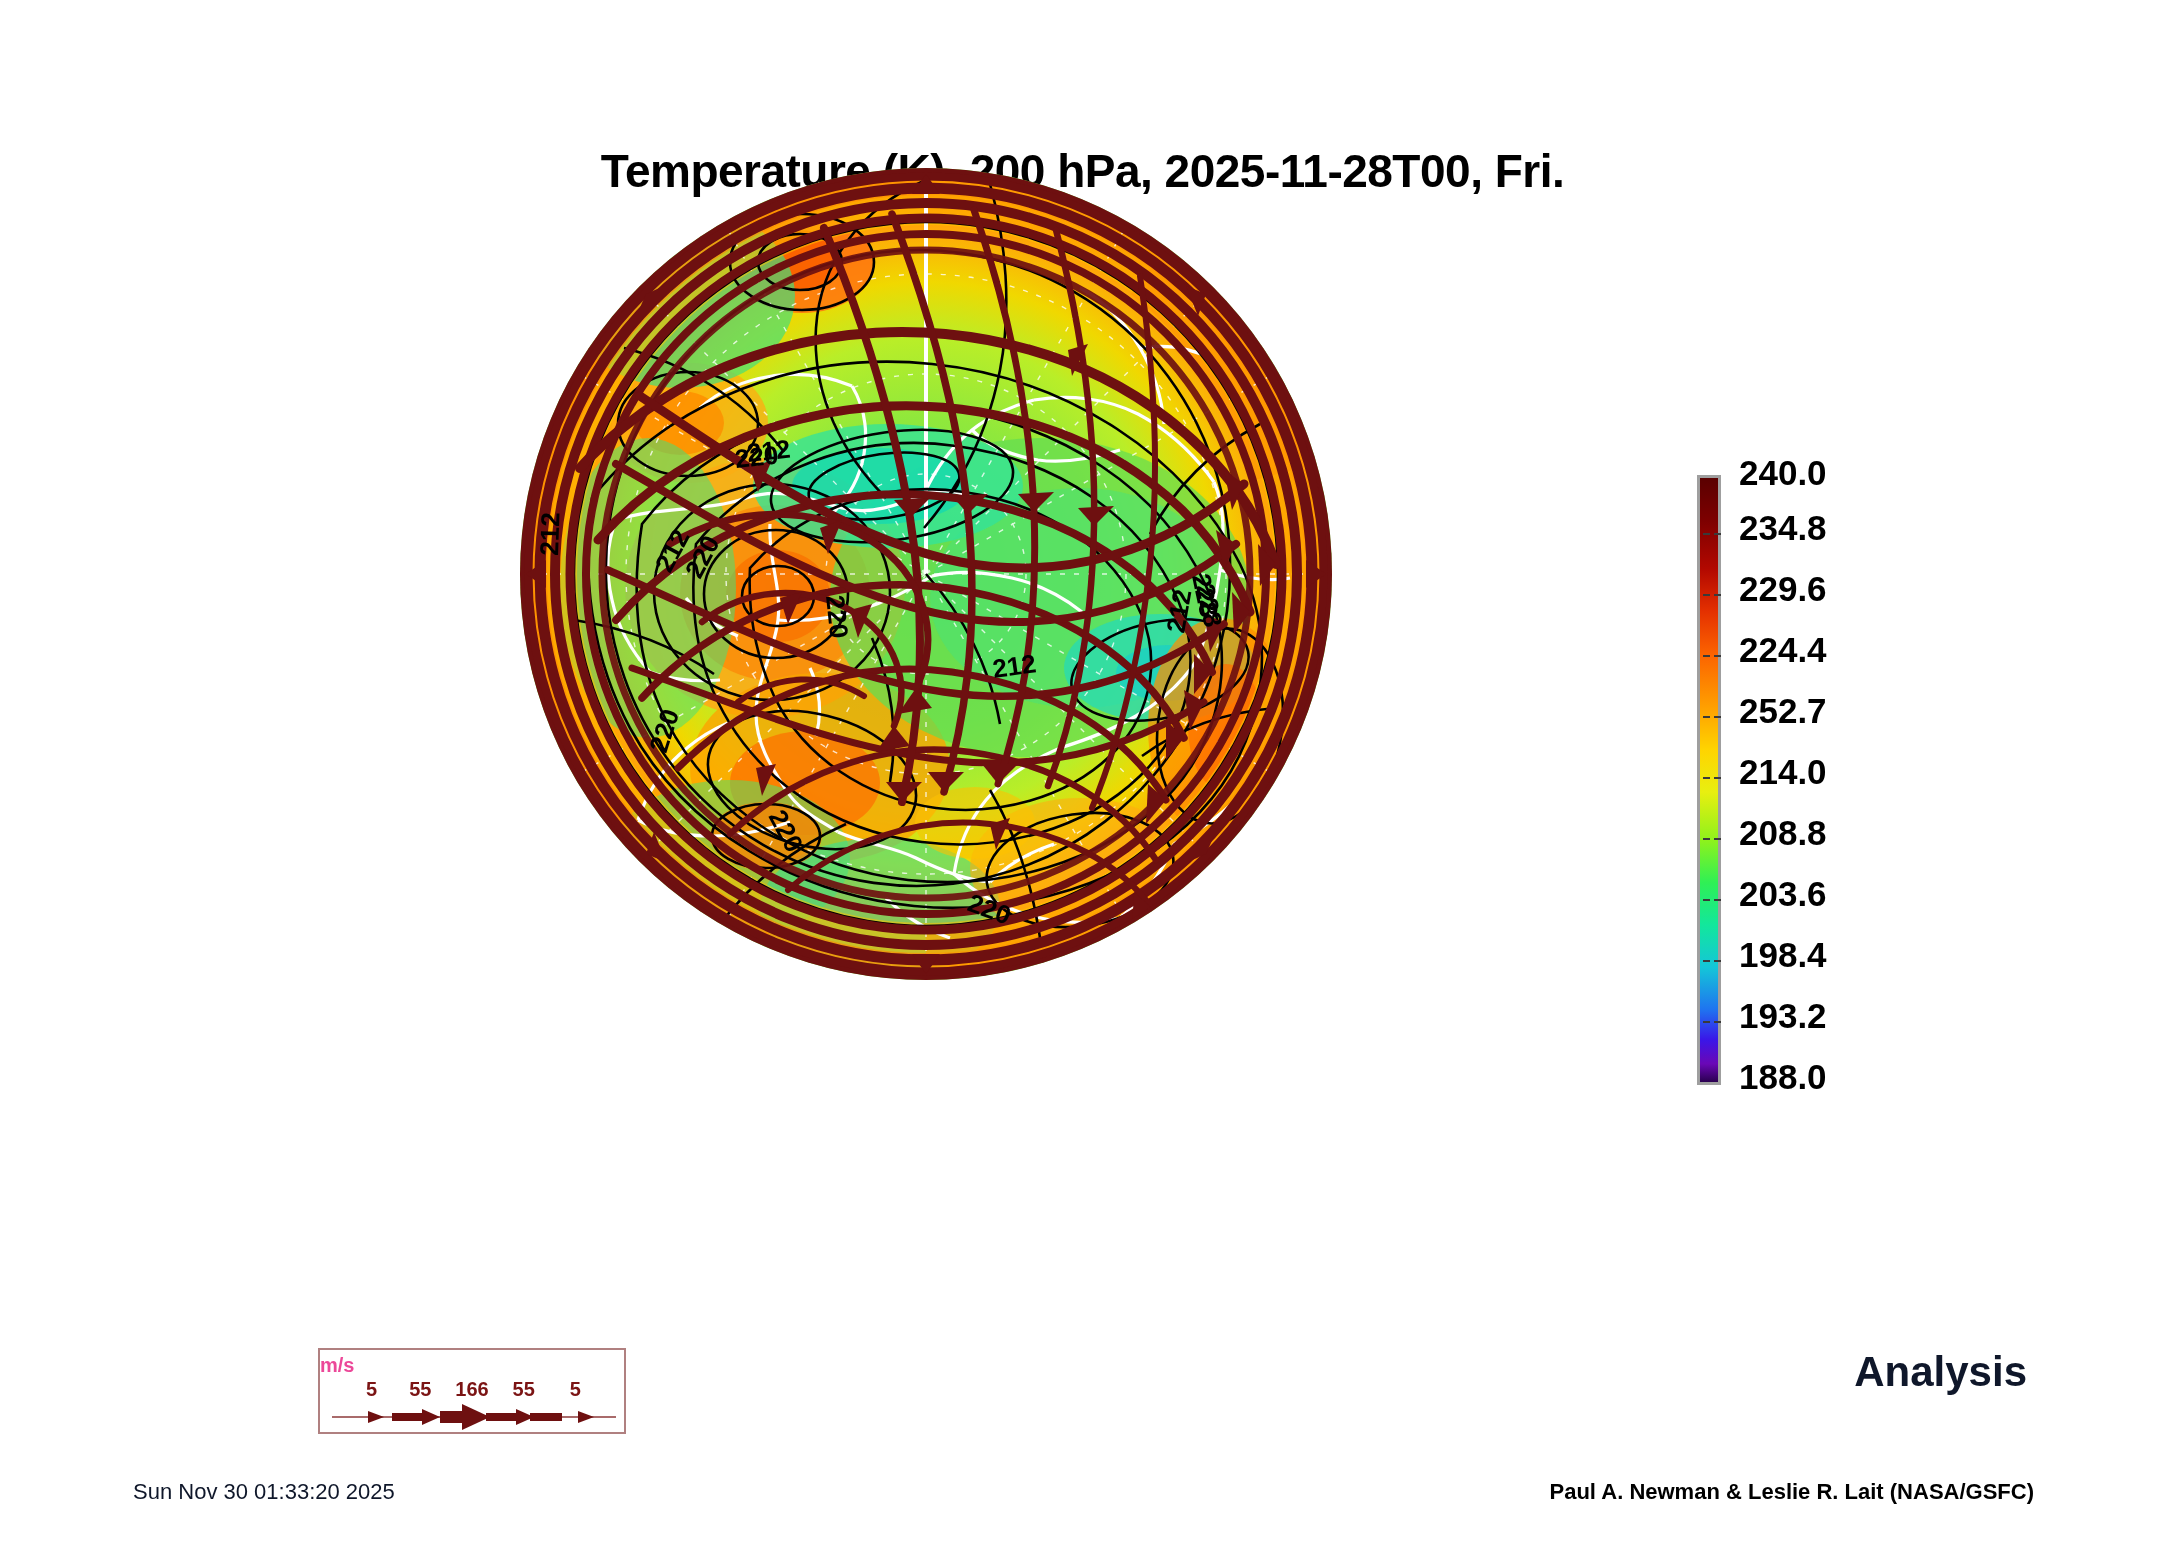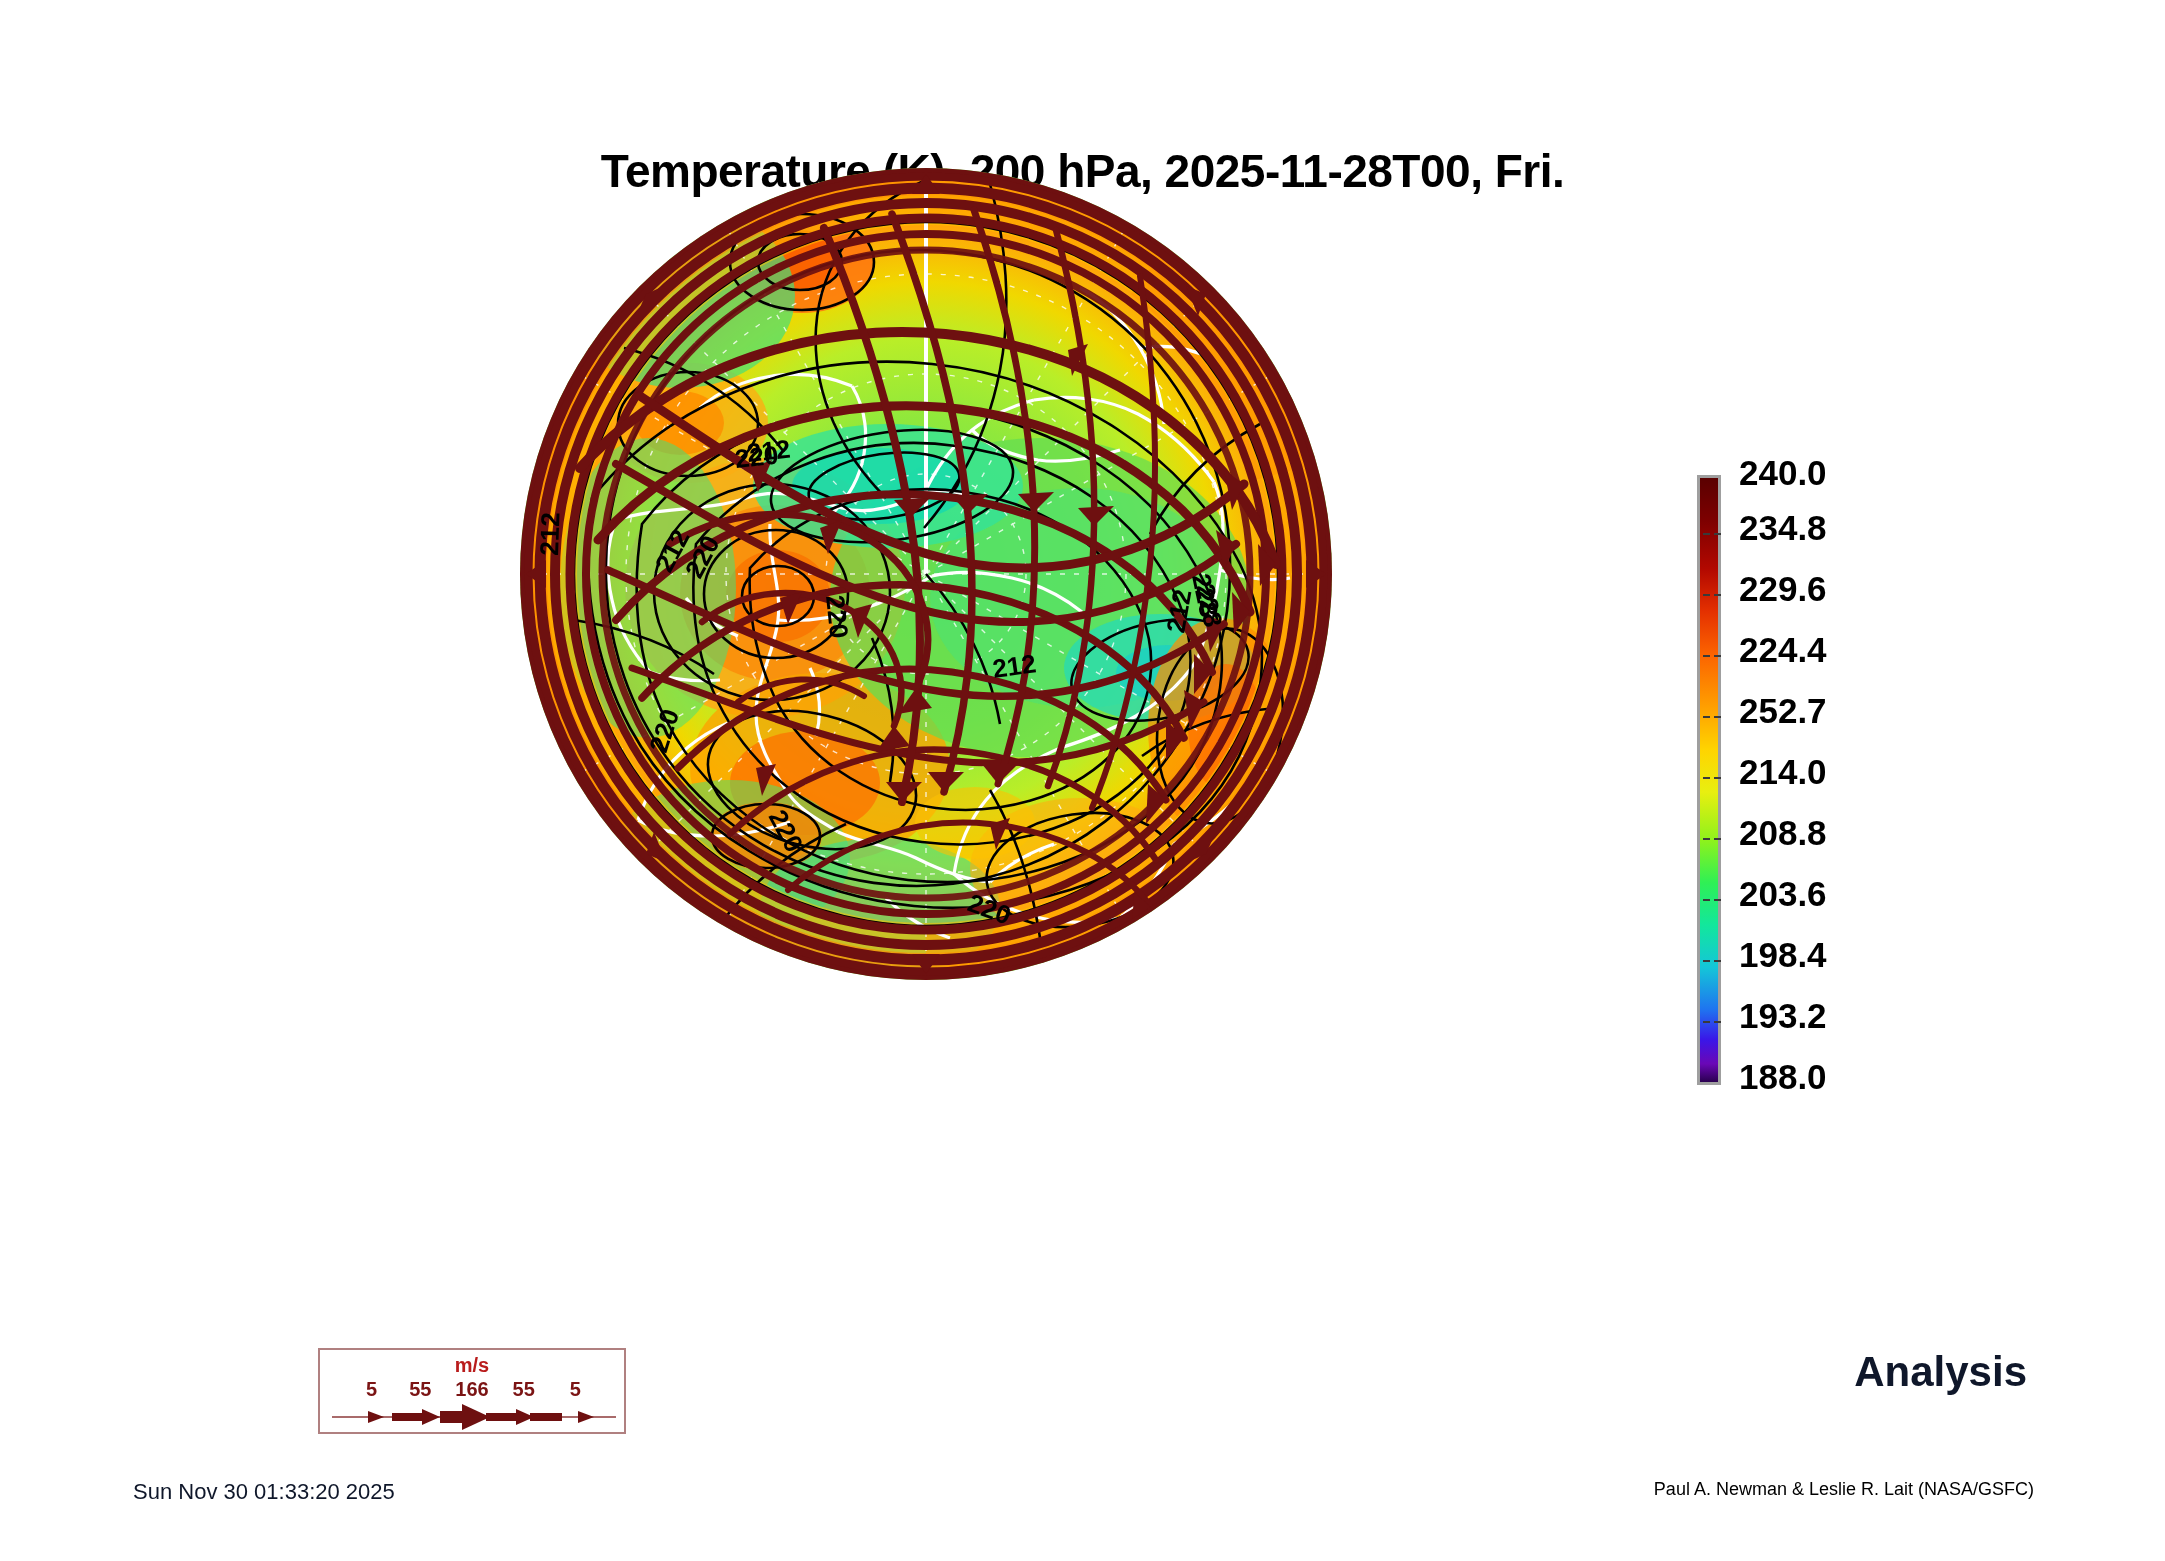--- a/index.html
+++ b/index.html
@@ -114,24 +114,24 @@
     height: 86px;
     border: 2px solid #b08080;
     box-sizing: border-box;
     background: #ffffff;
   }
   #wind-unit {
     position: absolute;
     left: 0;
     top: 4px;
     width: 100%;
-    text-align: center;
+    text-align: left;
     font-size: 20px;
     font-weight: bold;
-    color: #b91c1c;
+    color: #ec4899;
   }
   #wind-ticklabels {
     position: absolute;
     left: 0;
     top: 28px;
     width: 100%;
     height: 22px;
   }
   .wind-ticklabel {
     position: absolute;
@@ -156,22 +156,22 @@
     top: 1479px;
     font-size: 22px;
     font-weight: normal;
     color: #0f172a;
     white-space: nowrap;
   }
   #credit {
     position: absolute;
     right: 131px;
     top: 1479px;
-    font-size: 18px;
-    font-weight: normal;
+    font-size: 22px;
+    font-weight: bold;
     color: #000000;
     white-space: nowrap;
     text-align: center;
   }
   #analysis-label {
     position: absolute;
     right: 138px;
     top: 1348px;
     font-size: 42px;
     font-weight: bold;

